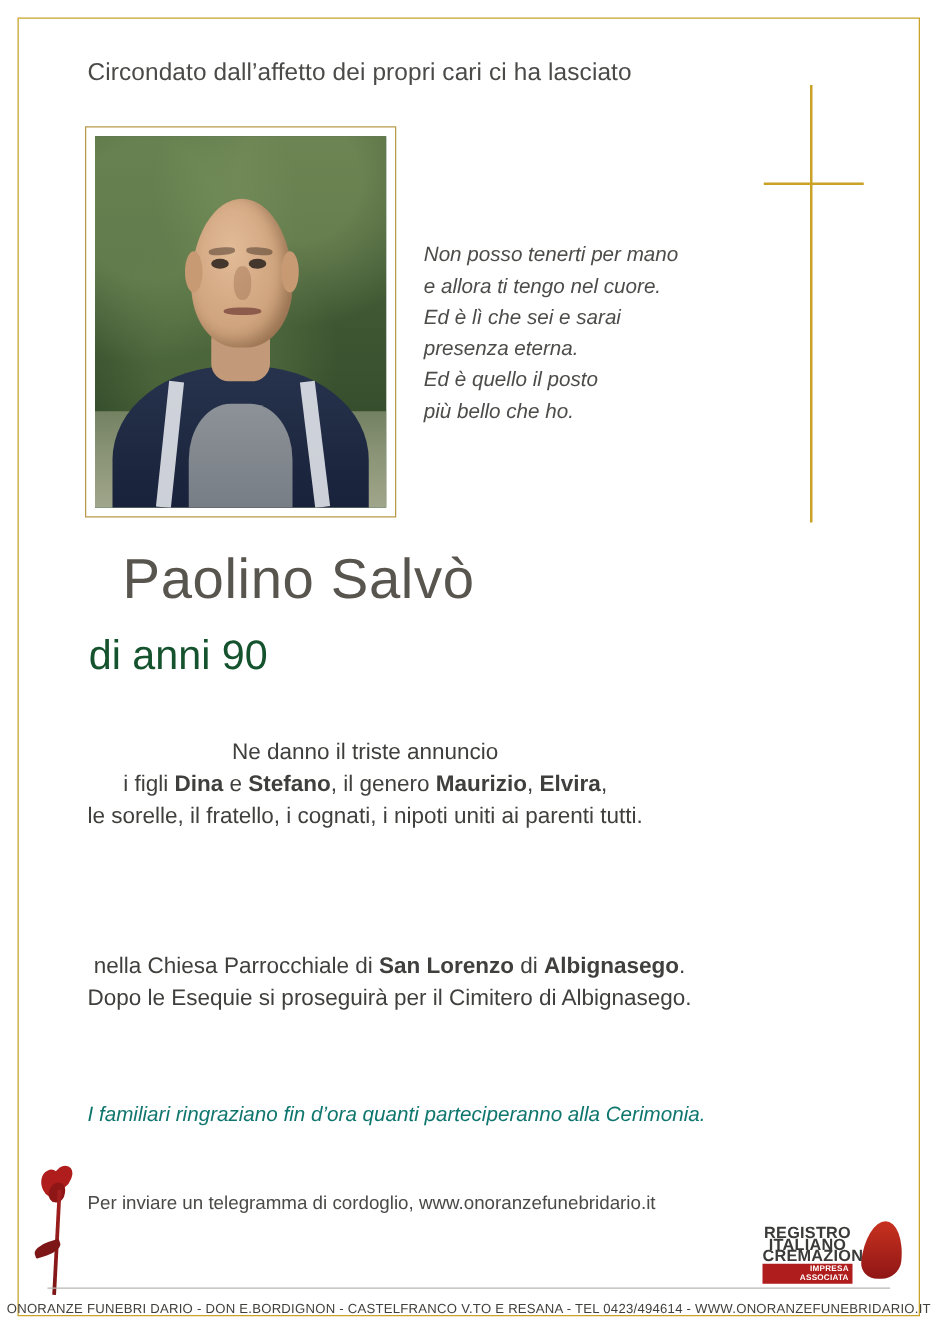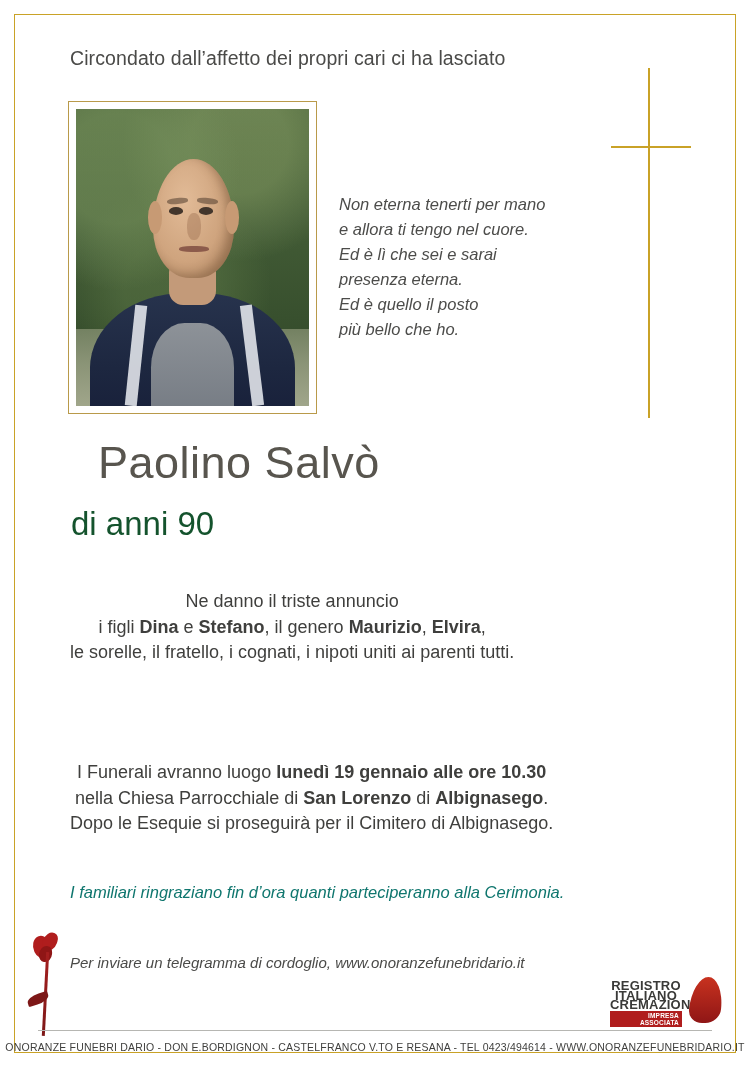--- a/index.html
+++ b/index.html
@@ -261,21 +261,20 @@
   .place { top: 701px; }
   .funeral { top: 760px; }
   .thanks {
     top: 880px;
     font-style: italic;
     font-size: 16.5px;
     color: #0f766e;
   }
   .telegram {
     top: 950px;
-    font-style: italic;
     font-size: 15px;
     color: #4a4a48;
   }
 
   .flower {
     position: absolute;
     left: 23px;
     top: 930px;
     width: 46px;
     height: 108px;
@@ -402,44 +401,41 @@
         <div class="mouth"></div>
       </div>
     </div>
 
     <div class="cross">
       <div class="v"></div>
       <div class="h"></div>
     </div>
 
     <div class="poem">
-      <div>Non eterna tenerti per mano</div>
+      <div>Non posso tenerti per mano</div>
       <div>e allora ti tengo nel cuore.</div>
       <div>Ed è lì che sei e sarai</div>
       <div>presenza eterna.</div>
       <div>Ed è quello il posto</div>
       <div>più bello che ho.</div>
     </div>
 
     <div class="name">Paolino Salvò</div>
     <div class="age">di anni 90</div>
 
     <div class="block announce">
       <div>Ne danno il triste annuncio</div>
       <div>
         <span>i figli </span><b>Dina</b><span> e </span><b>Stefano</b><span>, il genero </span><b>Maurizio</b><span>, </span><b>Elvira</b><span>,</span>
       </div>
       <div>le sorelle, il fratello, i cognati, i nipoti uniti ai parenti tutti.</div>
     </div>
 
 
     <div class="block funeral">
-      <div>
-        <span>I Funerali avranno luogo </span><b>lunedì 19 gennaio alle ore 10.30</b>
-      </div>
       <div>
         <span>nella Chiesa Parrocchiale di </span><b>San Lorenzo</b><span> di </span><b>Albignasego</b><span>.</span>
       </div>
       <div>Dopo le Esequie si proseguirà per il Cimitero di Albignasego.</div>
     </div>
 
     <div class="block thanks">I familiari ringraziano fin d’ora quanti parteciperanno alla Cerimonia.</div>
     <div class="block telegram">Per inviare un telegramma di cordoglio, www.onoranzefunebridario.it</div>
 
     <div class="flower">

